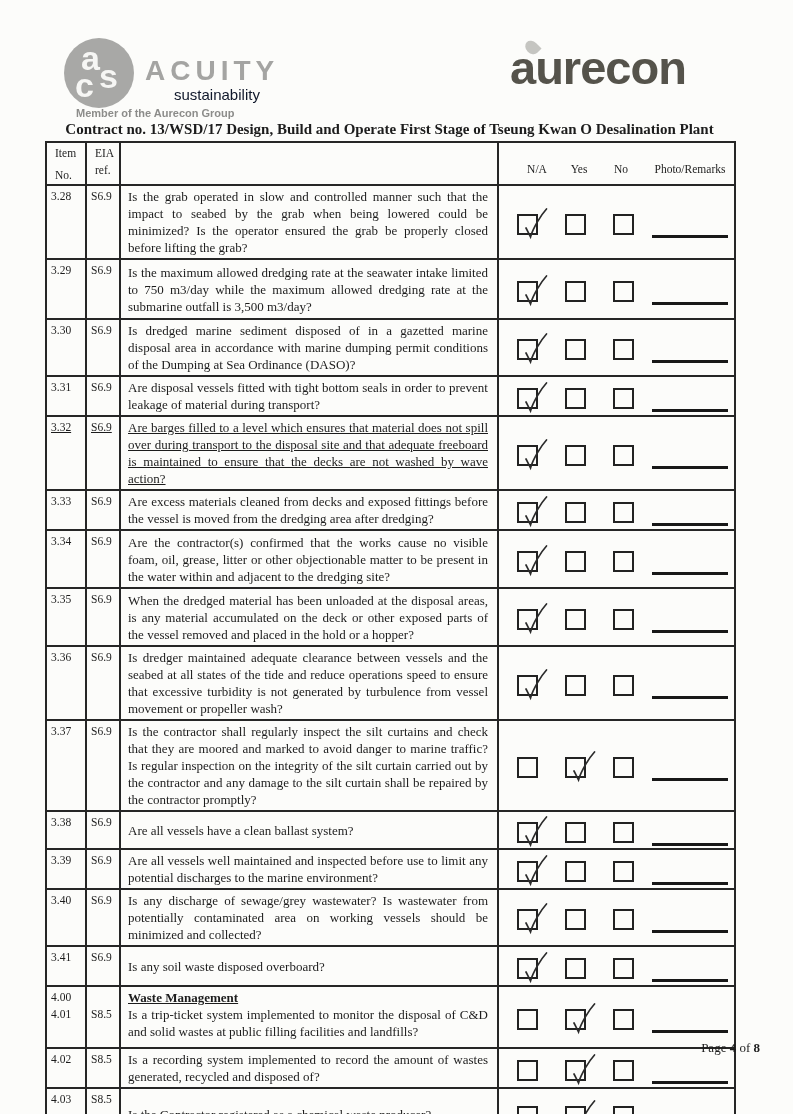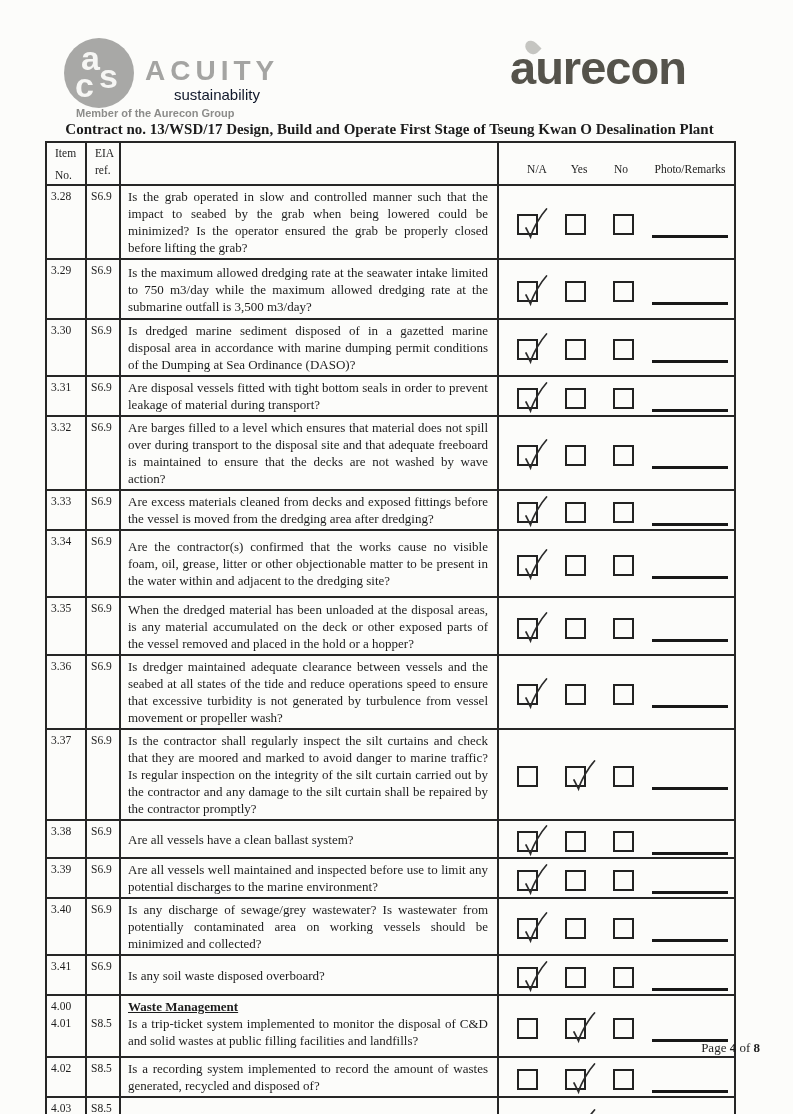--- a/index.html
+++ b/index.html
@@ -213,21 +213,21 @@
                 <svg width="30" height="34" viewBox="0 0 30 34">
                   <path d="M7 22 C8.5 25 10.5 29 11.5 31 C14 22 22 9 27.5 3" fill="none" stroke="#2b2b2b" stroke-width="1.7" stroke-linecap="round"></path>
                 </svg>
               </span>
               <span class="cb"></span>
               <span class="cb"></span>
               <span class="remark-line"></span>
             </div>
           </td>
         </tr>
-        <tr class="qrow" style="height: 58px;">
+        <tr class="qrow" style="height: 58px; text-decoration: underline;">
           <td class="c-item">
             <div>3.32</div>
           </td>
           <td class="c-eia">
             <div>S6.9</div>
           </td>
           <td class="c-q">
             <div class="q-text">Are barges filled to a level which ensures that material does not spill over during transport to the disposal site and that adequate freeboard is maintained to ensure that the decks are not washed by wave action?</div>
           </td>
           <td class="c-ans">
@@ -259,21 +259,21 @@
                 <svg width="30" height="34" viewBox="0 0 30 34">
                   <path d="M7 22 C8.5 25 10.5 29 11.5 31 C14 22 22 9 27.5 3" fill="none" stroke="#2b2b2b" stroke-width="1.7" stroke-linecap="round"></path>
                 </svg>
               </span>
               <span class="cb"></span>
               <span class="cb"></span>
               <span class="remark-line"></span>
             </div>
           </td>
         </tr>
-        <tr class="qrow" style="height: 67px; padding-left: 19px;">
+        <tr class="qrow" style="height: 58px; padding-left: 19px;">
           <td class="c-item">
             <div>3.34</div>
           </td>
           <td class="c-eia">
             <div>S6.9</div>
           </td>
           <td class="c-q">
             <div class="q-text">Are the contractor(s) confirmed that the works cause no visible foam, oil, grease, litter or other objectionable matter to be present in the water within and adjacent to the dredging site?</div>
           </td>
           <td class="c-ans">

